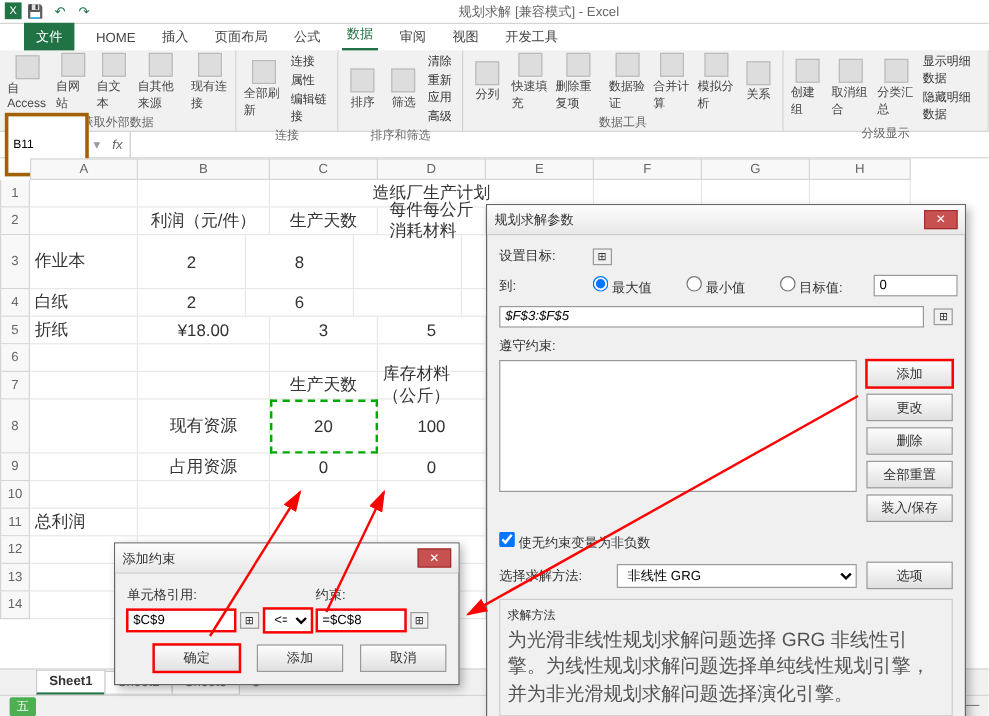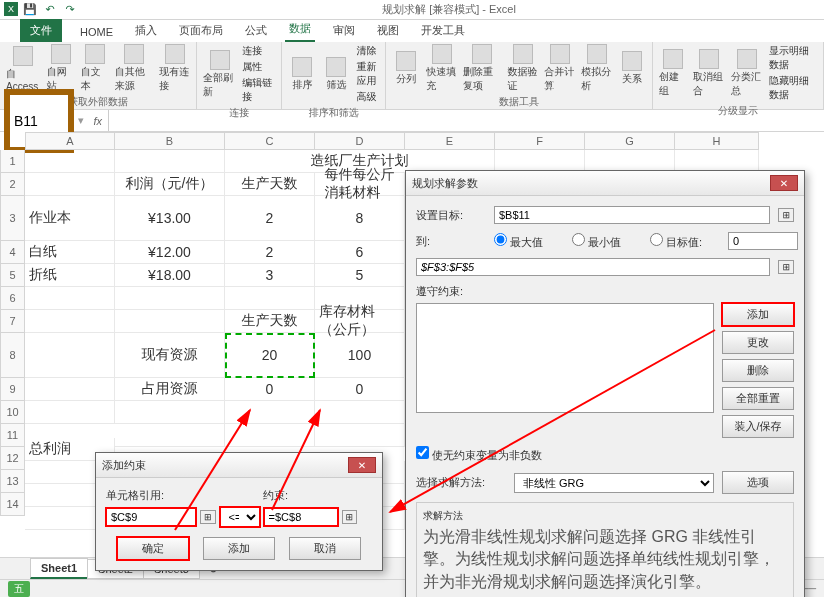--- a/index.html
+++ b/index.html
@@ -11,21 +11,21 @@
 .ribbon-tabs{height:22px;display:flex;align-items:flex-end;padding-left:20px;gap:14px;font-size:11px;background:#fff}
 .ribbon-tabs span{padding:4px 4px;cursor:pointer;color:#444}
 .ribbon-tabs .active{border-bottom:2px solid #217346;color:#217346}
 .ribbon{height:68px;background:#f1f1f1;border-bottom:1px solid #d4d4d4;display:flex}
 .rgroup{border-right:1px solid #d4d4d4;padding:2px 6px;display:flex;flex-direction:column;align-items:center;justify-content:space-between}
 .rgroup .btns{display:flex;gap:6px;flex:1;align-items:center}
 .rgroup .lbl{font-size:10px;color:#666;margin-top:2px}
 .rbtn{display:flex;flex-direction:column;align-items:center;gap:1px;font-size:10px;color:#444;min-width:28px}
 .rbtn .ico{width:20px;height:20px;background:#ddd;border:1px solid #bbb}
 .namebox-row{height:22px;border-bottom:1px solid #d4d4d4;display:flex;align-items:center;background:#fff}
-.namebox{width:70px;border:6px solid #a16207;padding:18px 4px;font-size:14px;margin-left:4px}
+.namebox{width:70px;border:3px solid #a16207;padding:18px 4px;font-size:10px;margin-left:4px}
 .fx{padding:0 6px;color:#666;font-style:italic}
 .grid{position:relative}
 .colheads{display:flex;margin-left:25px}
 .colheads div{border:1px solid #d4d4d4;border-left:0;text-align:center;font-size:11px;color:#666;padding:2px 0;background:#f8f8f8}
 .colheads div:first-child{border-left:1px solid #d4d4d4}
 .rows{display:flex}
 .rowheads{width:25px}
 .rowheads div{border:1px solid #d4d4d4;border-top:0;text-align:center;font-size:11px;color:#666;background:#f8f8f8;display:flex;align-items:center;justify-content:center}
 .cells{flex:1;position:relative}
 .cellrow{display:flex}
@@ -240,31 +240,29 @@
           <div class="cell big" style="width:90px;height:23px;">生产天数</div>
           <div class="cell big" style="width:90px;height:23px;white-space:pre-line">每件每公斤
 消耗材料</div>
           <div class="cell big left" style="width:90px;height:23px;">每</div>
           <div class="cell " style="width:90px;height:23px;"></div>
           <div class="cell " style="width:90px;height:23px;"></div>
           <div class="cell " style="width:84px;height:23px;"></div>
         </div>
         <div class="cellrow">
           <div class="cell big left" style="width:90px;height:45px;">作业本</div>
-          <div class="cell big" style="width:110px;height:45px;">¥13.00</div>
           <div class="cell big" style="width:90px;height:45px;">2</div>
           <div class="cell big" style="width:90px;height:45px;">8</div>
           <div class="cell " style="width:90px;height:45px;"></div>
           <div class="cell " style="width:90px;height:45px;"></div>
           <div class="cell " style="width:90px;height:45px;"></div>
           <div class="cell " style="width:84px;height:45px;"></div>
         </div>
         <div class="cellrow">
           <div class="cell big left" style="width:90px;height:23px;">白纸</div>
-          <div class="cell big" style="width:110px;height:23px;">¥12.00</div>
           <div class="cell big" style="width:90px;height:23px;">2</div>
           <div class="cell big" style="width:90px;height:23px;">6</div>
           <div class="cell " style="width:90px;height:23px;"></div>
           <div class="cell " style="width:90px;height:23px;"></div>
           <div class="cell " style="width:90px;height:23px;"></div>
           <div class="cell " style="width:84px;height:23px;"></div>
         </div>
         <div class="cellrow">
           <div class="cell big left" style="width:90px;height:23px;">折纸</div>
           <div class="cell big" style="width:110px;height:23px;">¥18.00</div>
@@ -319,21 +317,21 @@
           <div class="cell " style="width:90px;height:23px;"></div>
           <div class="cell " style="width:110px;height:23px;"></div>
           <div class="cell " style="width:90px;height:23px;"></div>
           <div class="cell " style="width:90px;height:23px;"></div>
           <div class="cell " style="width:90px;height:23px;"></div>
           <div class="cell " style="width:90px;height:23px;"></div>
           <div class="cell " style="width:90px;height:23px;"></div>
           <div class="cell " style="width:84px;height:23px;"></div>
         </div>
         <div class="cellrow">
-          <div class="cell big left" style="width:90px;height:23px;margin-top:14px;">总利润</div>
+          <div class="cell big left" style="width:90px;height:23px;">总利润</div>
           <div class="cell " style="width:110px;height:23px;"></div>
           <div class="cell " style="width:90px;height:23px;"></div>
           <div class="cell " style="width:90px;height:23px;"></div>
           <div class="cell " style="width:90px;height:23px;"></div>
           <div class="cell " style="width:90px;height:23px;"></div>
           <div class="cell " style="width:90px;height:23px;"></div>
           <div class="cell " style="width:84px;height:23px;"></div>
         </div>
         <div class="cellrow">
           <div class="cell " style="width:90px;height:23px;"></div>
@@ -396,37 +394,36 @@
       <label style="flex:1">单元格引用:</label>
       <label style="flex:1;margin-left:40px">约束:</label>
     </div>
     <div style="display:flex;gap:4px;align-items:center;margin-bottom:10px">
       <input class="txtbox redbox" style="width: 90px;" value="$C$9">
       <span style="border:1px solid #999;padding:1px 3px;font-size:9px">⊞</span>
       <select class="txtbox redbox" style="width:40px"><option>&lt;=</option></select>
       <input class="txtbox redbox" style="width: 74px;" value="=$C$8">
       <span style="border:1px solid #999;padding:1px 3px;font-size:9px">⊞</span>
     </div>
-    <div style="display:flex;gap:14px;justify-content:center">
+    <div style="display:flex;gap:14px;justify-content:flex-end">
       <div class="dlg-btn redbox">确定</div>
       <div class="dlg-btn">添加</div>
       <div class="dlg-btn">取消</div>
     </div>
   </div>
 </div>
 
 <div class="dialog" style="left:405px;top:170px;width:400px">
   <div class="dlg-title">
       <span>规划求解参数</span>
       <div class="close">✕</div>
     </div>
   <div class="dlg-body">
     <div class="fld">
         <label>设置目标:</label>
-      <input class="txtbox" style="flex: 1 1 0%;" value="$B$11">
       <span style="border:1px solid #999;padding:1px 3px;font-size:9px">⊞</span>
     </div>
     <div class="fld">
         <label>到:</label>
       <label><input type="radio" checked="" style=""> <span>最大值</span></label>
       <label><input type="radio" style=""> <span>最小值</span></label>
       <label><input type="radio" style=""> <span>目标值:</span></label>
       <input class="txtbox" style="width: 70px;" value="0">
     </div>
     <div class="fld">

